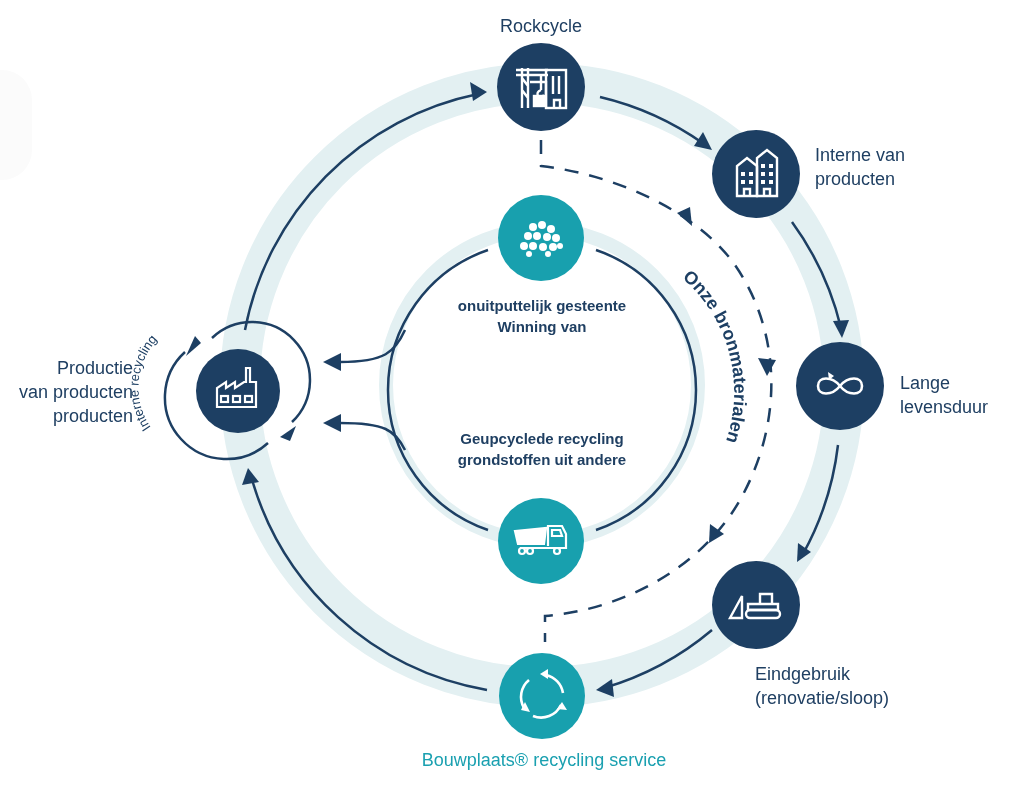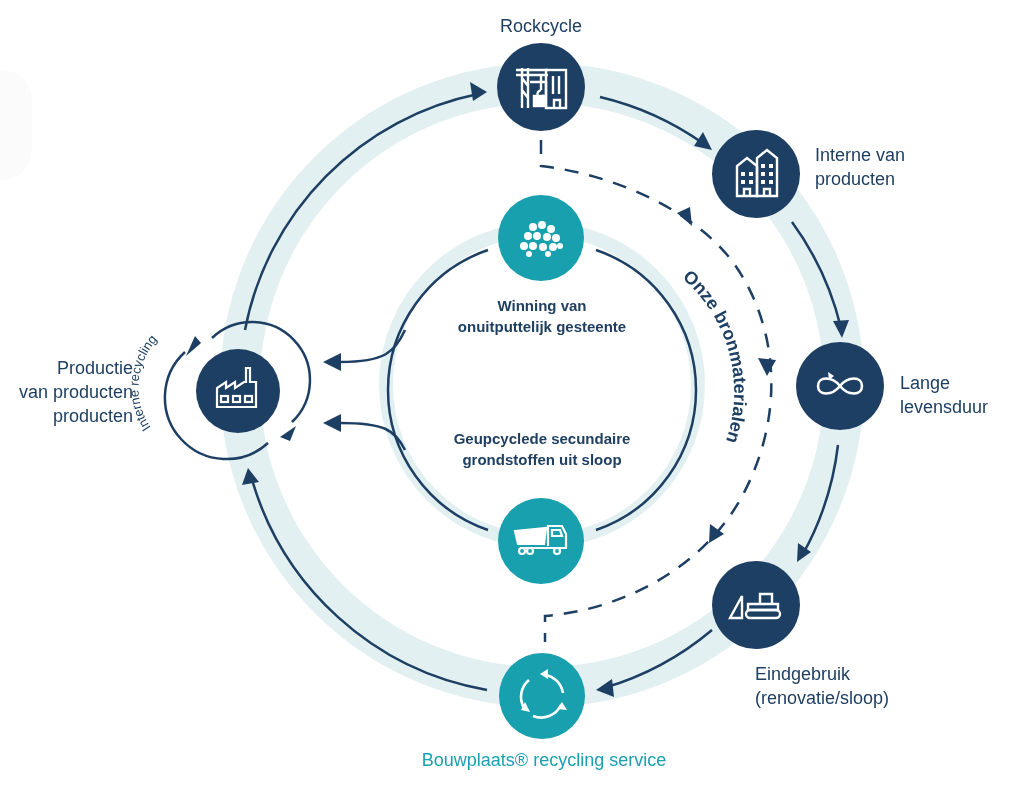--- a/index.html
+++ b/index.html
@@ -196,20 +196,20 @@
   </div>
   <div class="lbl lbl-teal lbl-center" style="left:394px; top:748px; width:300px;">
     <span>Bouwplaats® recycling service</span>
   </div>
   <div class="lbl lbl-right" style="left:0px; top:356px; width:133px;">
     <div>Productie</div>
     <div>van producten</div>
     <div>producten</div>
   </div>
   <div class="lbl lbl-bold lbl-center" style="left:442px; top:295px; width:200px;">
+    <div>onuitputtelijk gesteente</div>
     <div>Winning van</div>
-    <div>onuitputtelijk gesteente</div>
   </div>
   <div class="lbl lbl-bold lbl-center" style="left:432px; top:428px; width:220px;">
-    <div>Geupcyclede secundaire</div>
-    <div>grondstoffen uit sloop</div>
+    <div>Geupcyclede recycling</div>
+    <div>grondstoffen uit andere</div>
   </div>
 </div>
 
 </body></html>

